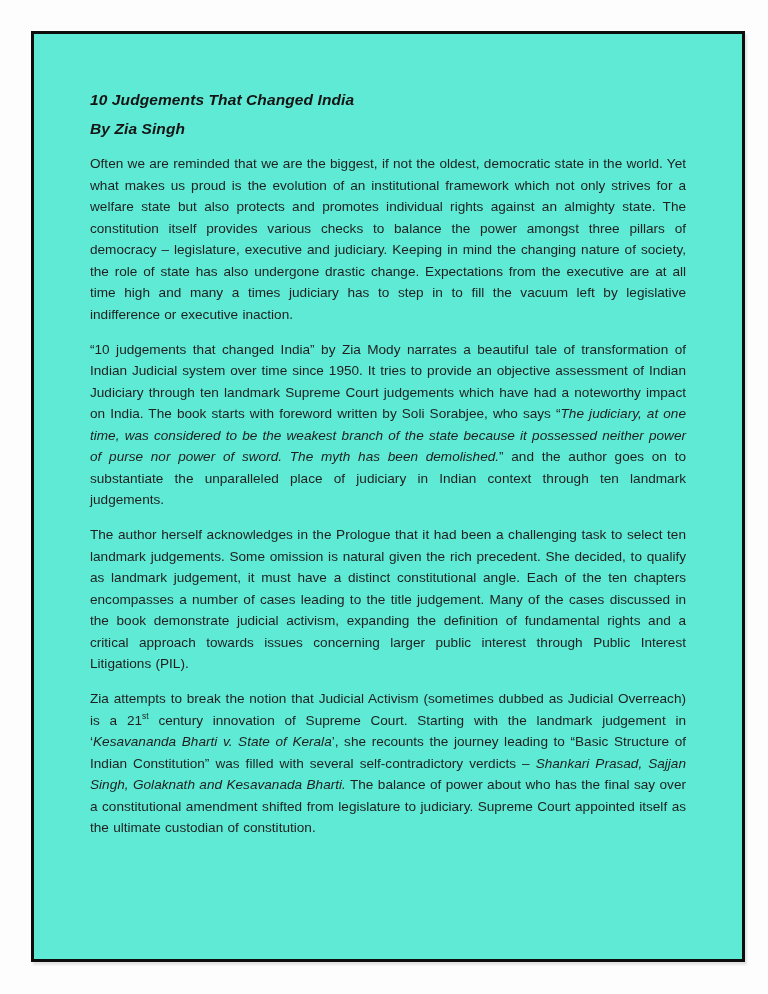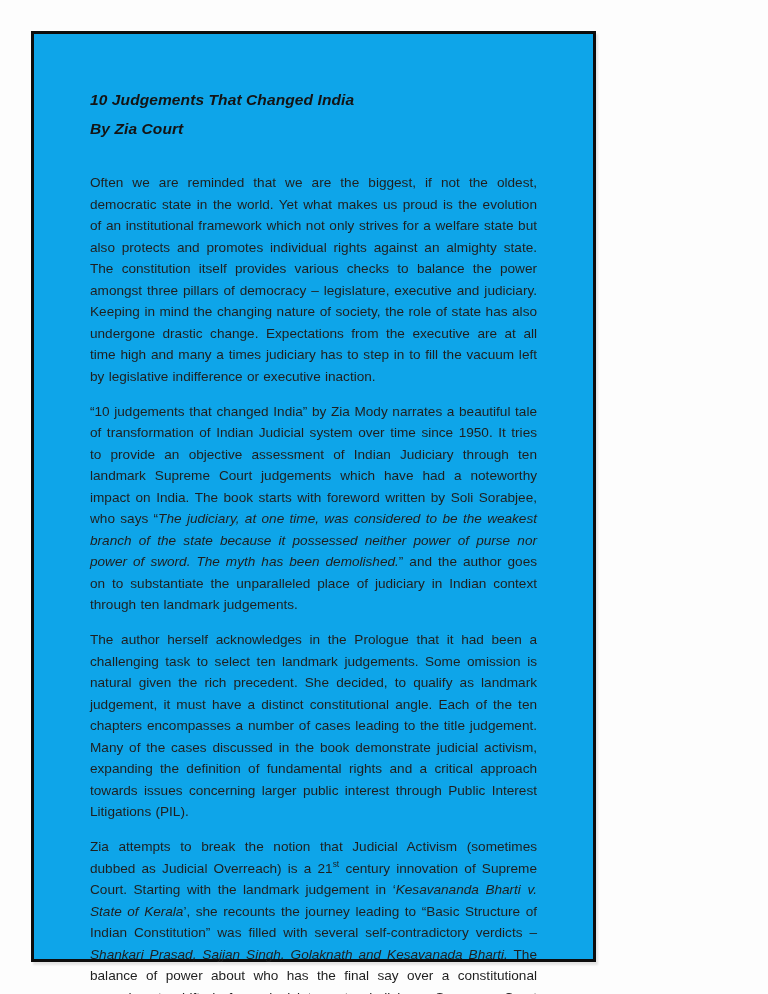--- a/index.html
+++ b/index.html
@@ -12,39 +12,39 @@
     width: 768px;
     height: 994px;
     background: #fdfdfd;
     overflow: hidden;
     font-family: "Liberation Sans", sans-serif;
   }
   .page {
     position: absolute;
     left: 31px;
     top: 31px;
-    width: 565px;
+    width: 714px;
     height: 931px;
     box-sizing: border-box;
-    background: #0ea5e9;
+    background: #5eead4;
     border: 3px solid #0d0d0d;
     box-shadow: 2px 3px 2px rgba(0,0,0,0.10);
     padding: 58px 56px 0 56px;
   }
   .heading p {
     margin: 0 0 13px 0;
     font-size: 15.5px;
     line-height: 16px;
     font-weight: bold;
     font-style: italic;
     color: #141414;
     letter-spacing: 0.1px;
   }
   .doc-body {
-    margin-top: 35px;
+    margin-top: 16px;
   }
   .para {
     margin: 0 0 13.5px 0;
     font-size: 13.6px;
     line-height: 21.5px;
     color: #1f1f1f;
     text-align: justify;
     word-spacing: 0.5px;
   }
   .it { font-style: italic; }
@@ -54,21 +54,21 @@
     line-height: 0;
   }
 </style>
 </head>
 <body>
 
 <div class="canvas">
   <div class="page">
     <div class="heading">
       <p>10 Judgements That Changed India</p>
-      <p>By Zia Court</p>
+      <p>By Zia Singh</p>
     </div>
     <div class="doc-body">
         <p class="para"><span>Often we are reminded that we are the biggest, if not the oldest, democratic state in the world. Yet what makes us proud is the evolution of an institutional framework which not only strives for a welfare state but also protects and promotes individual rights against an almighty state. The constitution itself provides various checks to balance the power amongst three pillars of democracy – legislature, executive and judiciary. Keeping in mind the changing nature of society, the role of state has also undergone drastic change. Expectations from the executive are at all time high and many a times judiciary has to step in to fill the vacuum left by legislative indifference or executive inaction.</span></p>
         <p class="para"><span>“10 judgements that changed India” by Zia Mody narrates a beautiful tale of transformation of Indian Judicial system over time since 1950. It tries to provide an objective assessment of Indian Judiciary through ten landmark Supreme Court judgements which have had a noteworthy impact on India. The book starts with foreword written by Soli Sorabjee, who says “</span><span class="it">The judiciary, at one time, was considered to be the weakest branch of the state because it possessed neither power of purse nor power of sword. The myth has been demolished.</span><span>” and the author goes on to substantiate the unparalleled place of judiciary in Indian context through ten landmark judgements.</span></p>
         <p class="para"><span>The author herself acknowledges in the Prologue that it had been a challenging task to select ten landmark judgements. Some omission is natural given the rich precedent. She decided, to qualify as landmark judgement, it must have a distinct constitutional angle. Each of the ten chapters encompasses a number of cases leading to the title judgement. Many of the cases discussed in the book demonstrate judicial activism, expanding the definition of fundamental rights and a critical approach towards issues concerning larger public interest through Public Interest Litigations (PIL).</span></p>
         <p class="para"><span>Zia attempts to break the notion that Judicial Activism (sometimes dubbed as Judicial Overreach) is a 21</span><span class="sup">st</span><span> century innovation of Supreme Court. Starting with the landmark judgement in ‘</span><span class="it">Kesavananda Bharti v. State of Kerala</span><span>’, she recounts the journey leading to “Basic Structure of Indian Constitution” was filled with several self-contradictory verdicts – </span><span class="it">Shankari Prasad, Sajjan Singh, Golaknath and Kesavanada Bharti.</span><span> The balance of power about who has the final say over a constitutional amendment shifted from legislature to judiciary. Supreme Court appointed itself as the ultimate custodian of constitution.</span></p>
       </div>
   </div>
 </div>
 

